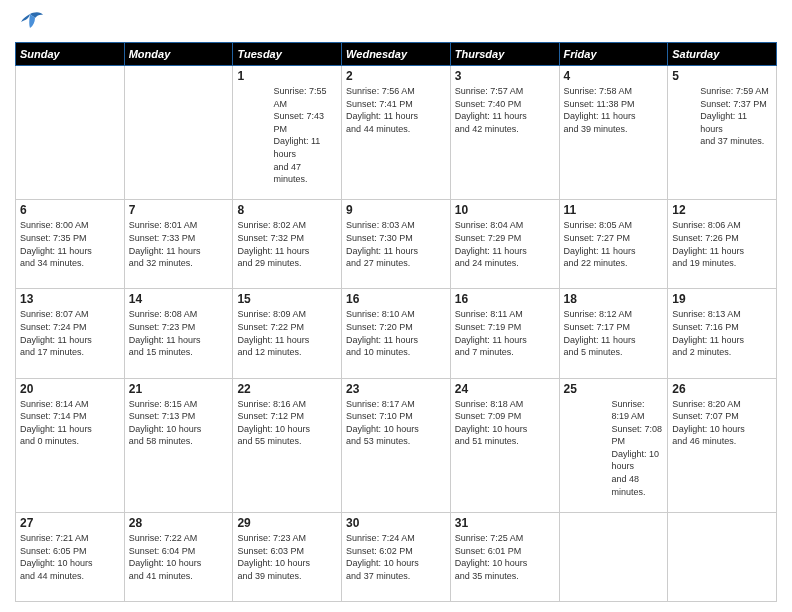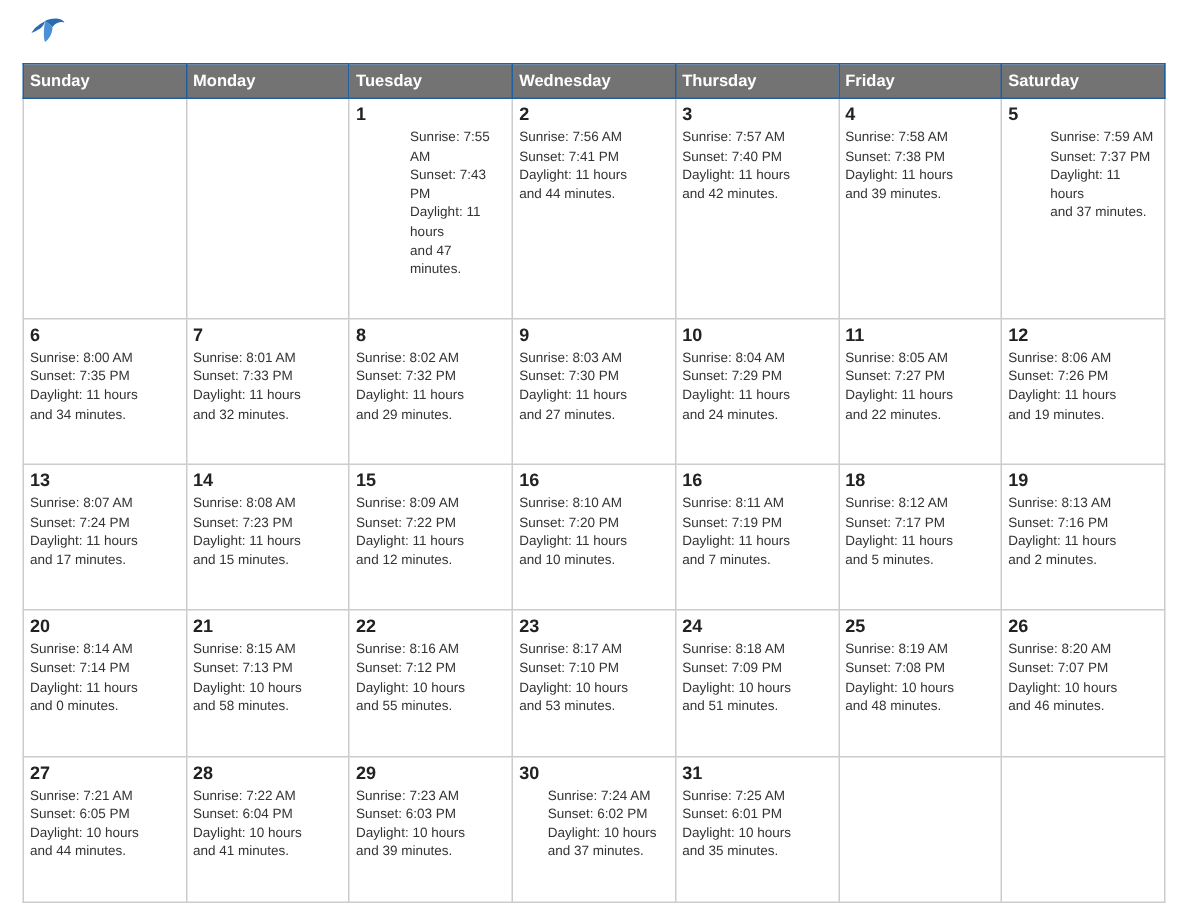--- a/index.html
+++ b/index.html
@@ -46,27 +46,28 @@
       color: #444;
     }
     .calendar {
       flex: 1;
       border: 1px solid #ccc;
       border-collapse: collapse;
       width: 100%;
       table-layout: fixed;
     }
     .calendar th {
-      background: #737373;
+      background: #000000;
       color: #fff;
       font-size: 11px;
       font-weight: bold;
       padding: 5px 4px;
       text-align: left;
       border: 1px solid #2060a0;
+      font-style: italic;
     }
     .calendar td {
       border: 1px solid #ccc;
       vertical-align: top;
       padding: 3px 4px;
       font-size: 9.5px;
       color: #222;
       background: #fff;
       height: 82px;
     }
@@ -148,21 +149,21 @@
           <td>
             <span class="day-number">3</span>
             <div class="day-info" style="white-space: pre-line;">Sunrise: 7:57 AM
 Sunset: 7:40 PM
 Daylight: 11 hours
 and 42 minutes.</div>
           </td>
           <td>
             <span class="day-number">4</span>
             <div class="day-info" style="white-space: pre-line;">Sunrise: 7:58 AM
-Sunset: 7:38 PM
+Sunset: 11:38 PM
 Daylight: 11 hours
 and 39 minutes.</div>
           </td>
           <td>
             <span class="day-number">5</span>
             <div class="day-info" style="white-space: pre-line; margin-left: 28px;">Sunrise: 7:59 AM
 Sunset: 7:37 PM
 Daylight: 11 hours
 and 37 minutes.</div>
           </td>
@@ -300,21 +301,21 @@
           </td>
           <td>
             <span class="day-number">24</span>
             <div class="day-info" style="white-space: pre-line;">Sunrise: 8:18 AM
 Sunset: 7:09 PM
 Daylight: 10 hours
 and 51 minutes.</div>
           </td>
           <td>
             <span class="day-number">25</span>
-            <div class="day-info" style="white-space: pre-line;">Sunrise: 8:19 AM
+            <div class="day-info" style="white-space: pre-line; margin-left: 48px;">Sunrise: 8:19 AM
 Sunset: 7:08 PM
 Daylight: 10 hours
 and 48 minutes.</div>
           </td>
           <td>
             <span class="day-number">26</span>
             <div class="day-info" style="white-space: pre-line;">Sunrise: 8:20 AM
 Sunset: 7:07 PM
 Daylight: 10 hours
 and 46 minutes.</div>
@@ -337,21 +338,21 @@
           </td>
           <td>
             <span class="day-number">29</span>
             <div class="day-info" style="white-space: pre-line;">Sunrise: 7:23 AM
 Sunset: 6:03 PM
 Daylight: 10 hours
 and 39 minutes.</div>
           </td>
           <td>
             <span class="day-number">30</span>
-            <div class="day-info" style="white-space: pre-line; margin-left: 19px;">Sunrise: 7:24 AM
+            <div class="day-info" style="white-space: pre-line;">Sunrise: 7:24 AM
 Sunset: 6:02 PM
 Daylight: 10 hours
 and 37 minutes.</div>
           </td>
           <td>
             <span class="day-number">31</span>
             <div class="day-info" style="white-space: pre-line;">Sunrise: 7:25 AM
 Sunset: 6:01 PM
 Daylight: 10 hours
 and 35 minutes.</div>

